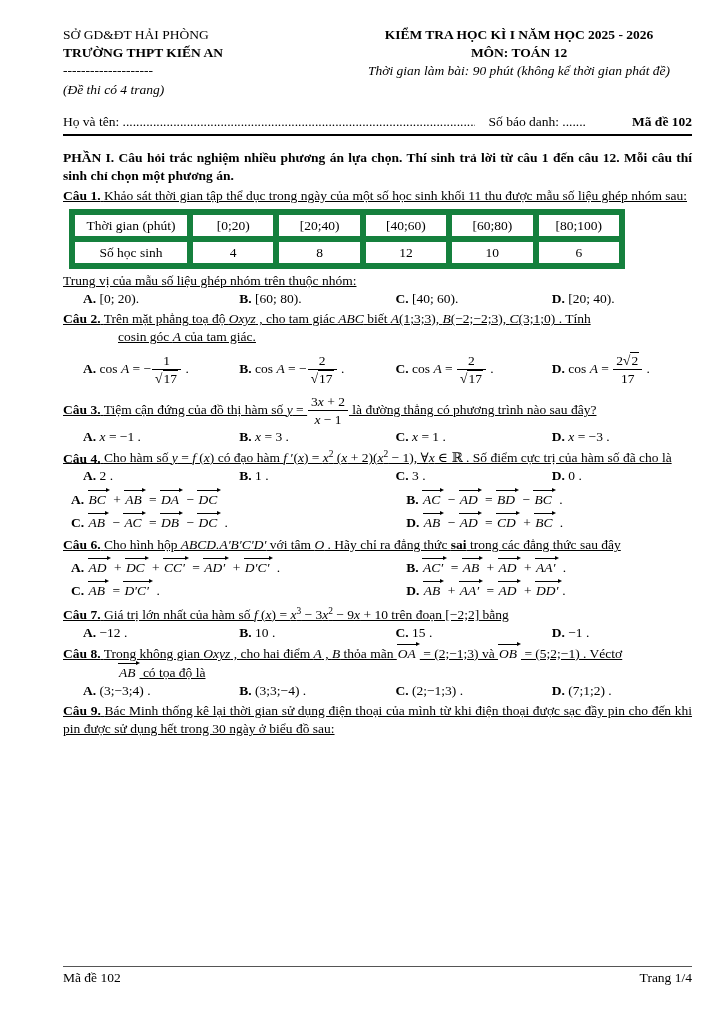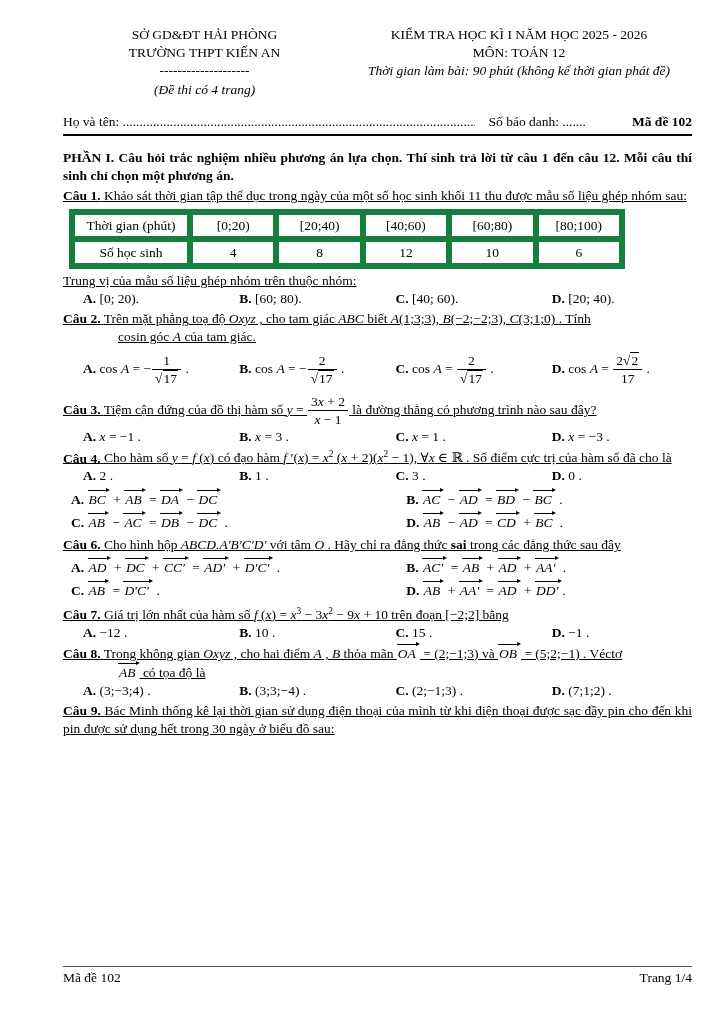--- a/index.html
+++ b/index.html
@@ -5,23 +5,23 @@
   * { margin:0; padding:0; box-sizing:border-box; }
   html,body { background:#ffffff; }
   body {
     width:725px; height:1024px; position:relative;
     font-family:"Liberation Serif","DejaVu Serif",serif;
     font-size:13.5px; color:#000;
   }
   .page { position:absolute; inset:0; padding:26px 33px 0 63px; }
 
   .hdr { display:flex; }
-  .hdr-left  { width:45%; text-align:center; line-height:1.35; }
+  .hdr-left  { width:45%; line-height:1.35; }
   .hdr-right { width:55%; text-align:center; line-height:1.35; }
-  .b { font-weight:normal; }
+  .b { font-weight:bold; }
   .i { font-style:italic; }
 
   .name-row { display:flex; align-items:baseline; margin-top:15px; padding-bottom:4px; border-bottom:2.5px solid #000; }
   .name-lbl { flex:1; white-space:nowrap; overflow:hidden; margin-right:14px; }
   .sbd { white-space:nowrap; margin-right:46px; }
   .code { font-weight:bold; white-space:nowrap; }
 
   .p1 { font-weight:bold; text-align:justify; line-height:1.34; margin:13px 0 2px; }
 
   .question { margin-bottom:3px; }

